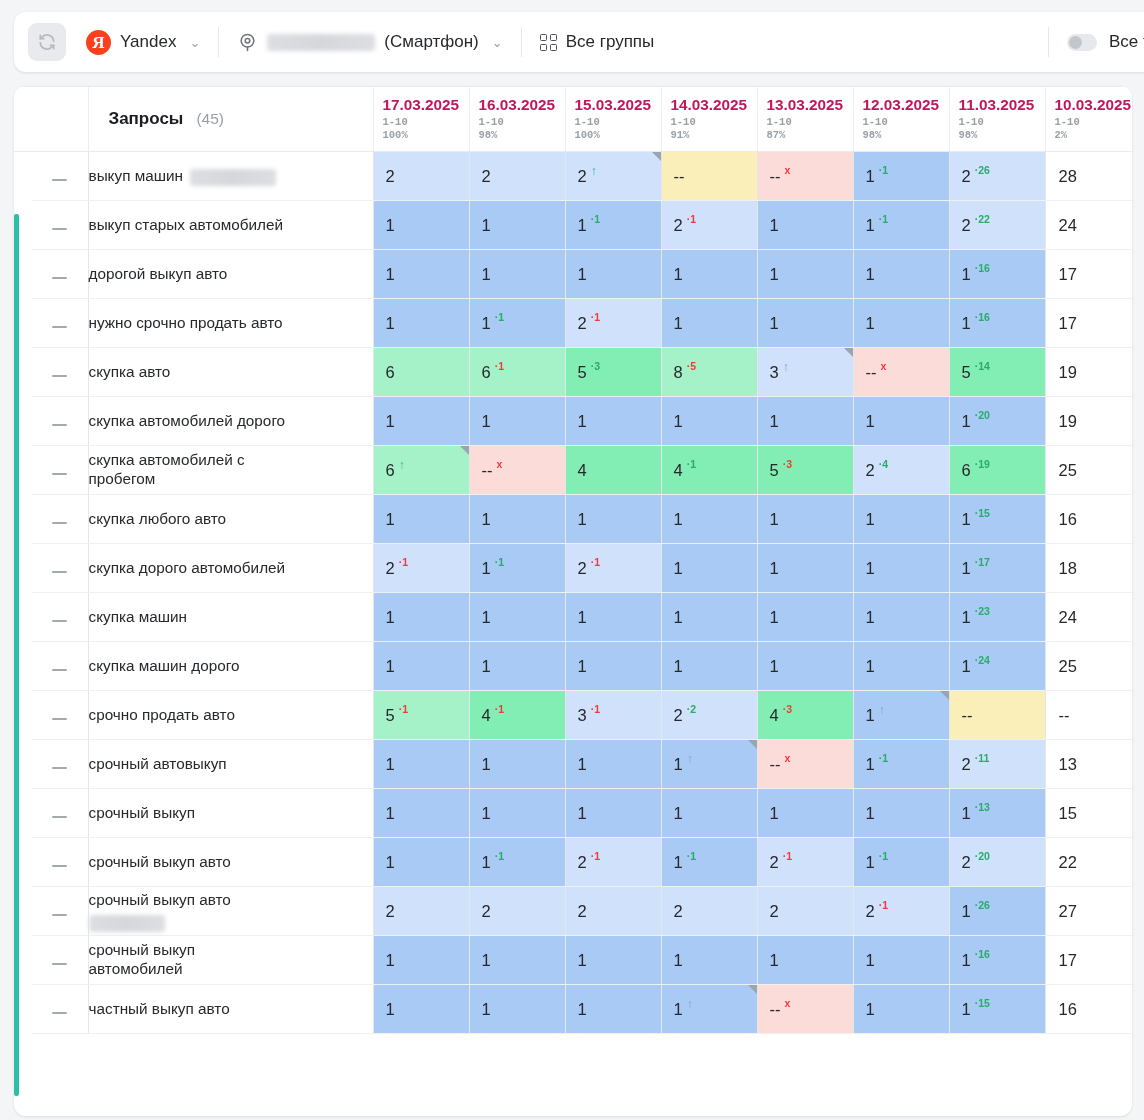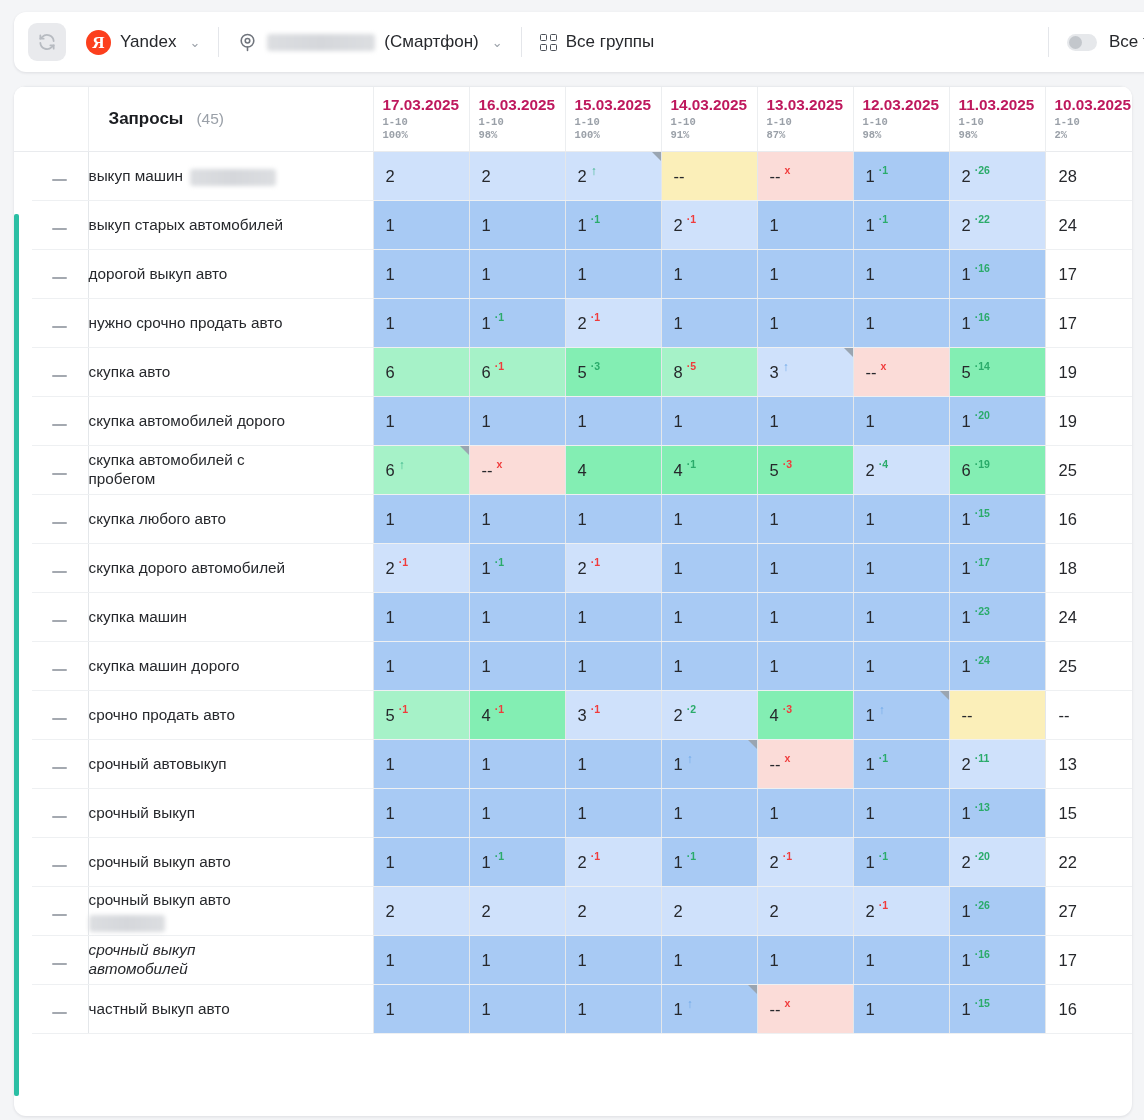--- a/index.html
+++ b/index.html
@@ -511,21 +511,21 @@
             <td class="data-cell bg-bluelt"><span class="val">2</span></td>
             <td class="data-cell bg-bluelt"><span class="val">2</span></td>
             <td class="data-cell bg-bluelt"><span class="val">2</span></td>
             <td class="data-cell bg-bluelt"><span class="val">2<span class="sup down">·1</span></span></td>
             <td class="data-cell bg-blue"><span class="val">1<span class="sup up">·26</span></span></td>
             <td class="last-cell bg-white"><span class="val">27</span></td>
           </tr>
           <tr>
             <td class="c-mark-cell"></td>
             <td class="dash-cell"><span class="dashmark"></span></td>
-            <td class="query-cell"><span style="display: inline-block; max-width: 175px; line-height: 1.22; font-style: italic;">срочный выкуп автомобилей</span></td>
+            <td class="query-cell"><span style="display: inline-block; max-width: 175px; line-height: 1.22;">срочный выкуп автомобилей</span></td>
             <td class="data-cell bg-blue"><span class="val">1</span></td>
             <td class="data-cell bg-blue"><span class="val">1</span></td>
             <td class="data-cell bg-blue"><span class="val">1</span></td>
             <td class="data-cell bg-blue"><span class="val">1</span></td>
             <td class="data-cell bg-blue"><span class="val">1</span></td>
             <td class="data-cell bg-blue"><span class="val">1</span></td>
             <td class="data-cell bg-blue"><span class="val">1<span class="sup up">·16</span></span></td>
             <td class="last-cell bg-white"><span class="val">17</span></td>
           </tr>
           <tr>

